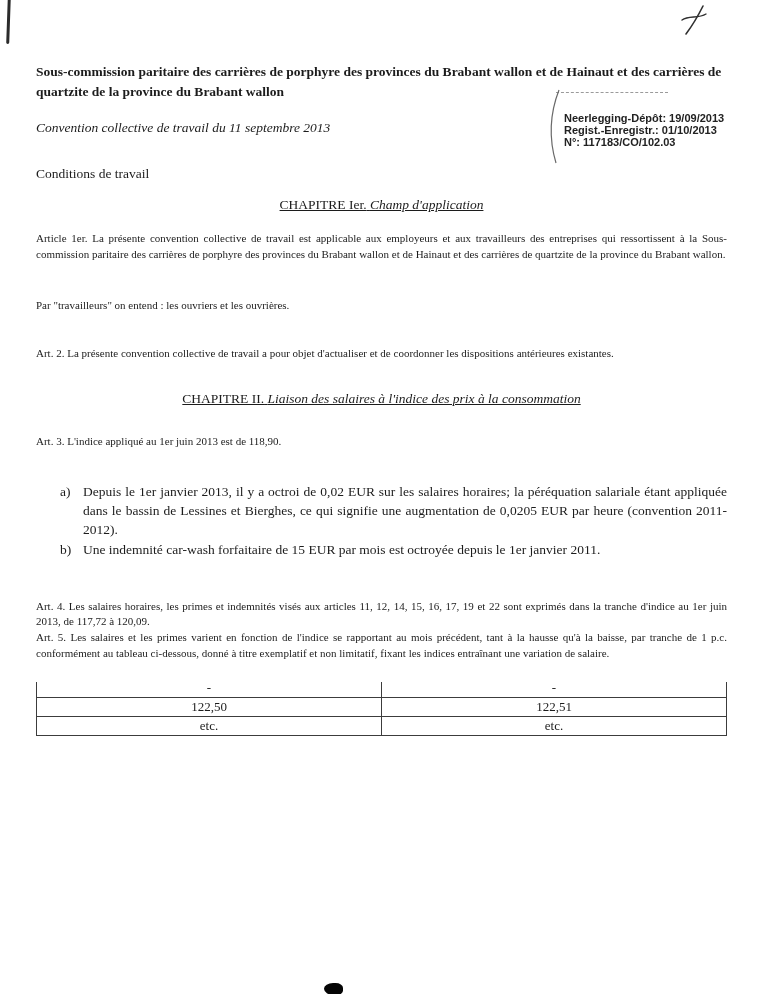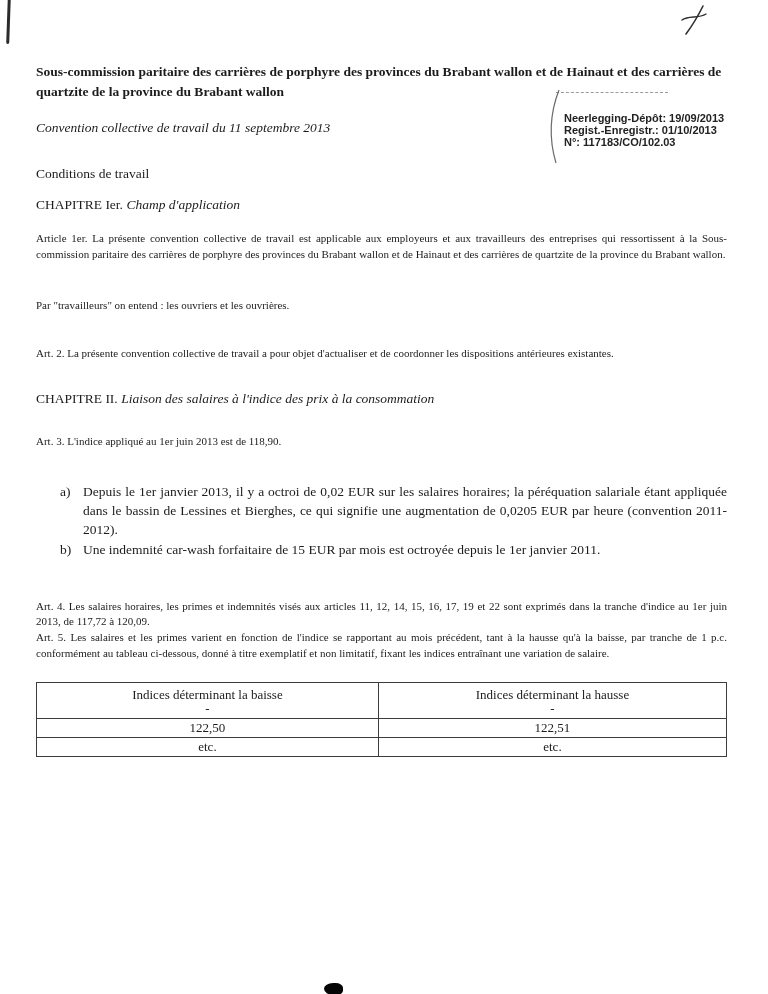--- a/index.html
+++ b/index.html
@@ -25,22 +25,23 @@
     margin-top:18px;
     font-style:italic;
     font-size:13.5px;
     line-height:1.4;
   }
   .section-label {
     margin-top:28px;
     font-size:13.5px;
   }
   .chapter {
-    text-align:left;
+    text-align:center;
     font-size:13.5px;
+    text-decoration:underline;
   }
   .chapter-1 { margin-top:15px; }
   .chapter-2 { margin-top:30px; }
   .chapter .it { font-style:italic; }
   p.para {
     font-size:11px;
     line-height:1.42;
     text-align:justify;
   }
   .p-article1 { margin-top:18px; }
@@ -152,24 +153,20 @@
       <span class="li-text">Une indemnité car-wash forfaitaire de 15 EUR par mois est octroyée depuis le 1er janvier 2011.</span>
     </div>
   </div>
 
   <p class="para p-article4">Art. 4. Les salaires horaires, les primes et indemnités visés aux articles 11, 12, 14, 15, 16, 17, 19 et 22 sont exprimés dans la tranche d'indice au 1er juin 2013, de 117,72 à 120,09.</p>
 
   <p class="para p-article5">Art. 5. Les salaires et les primes varient en fonction de l'indice se rapportant au mois précédent, tant à la hausse qu'à la baisse, par tranche de 1 p.c. conformément au tableau ci-dessous, donné à titre exemplatif et non limitatif, fixant les indices entraînant une variation de salaire.</p>
 
   <table class="indices-table">
     <tbody>
-        <tr>
-      <th>Indices déterminant la baisse</th>
-      <th>Indices déterminant la hausse</th>
-    </tr>
     <tr>
       <td class="dash">-</td>
       <td class="dash">-</td>
     </tr>
     <tr>
       <td>122,50</td>
       <td>122,51</td>
     </tr>
     <tr>
       <td>etc.</td>

